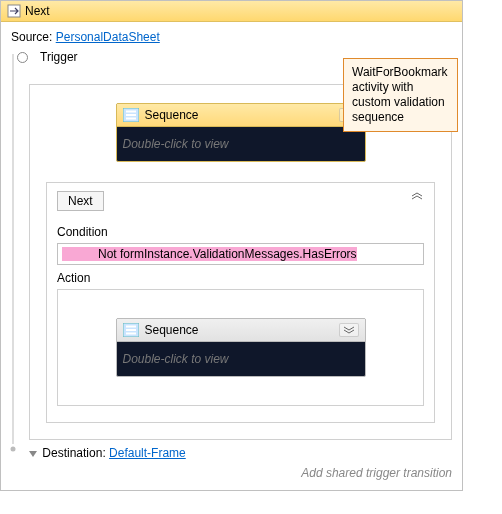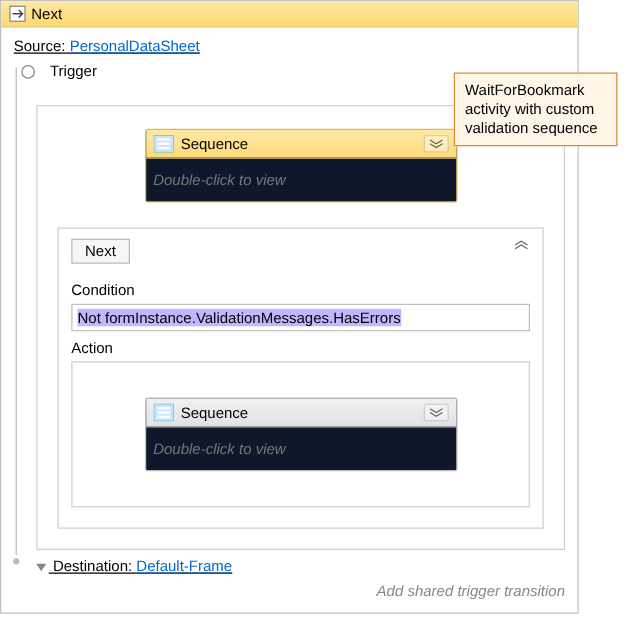--- a/index.html
+++ b/index.html
@@ -31,21 +31,20 @@
     width: 14px; height: 14px;
     display: flex; align-items: center; justify-content: center;
   }
   .title-text { font-size: 12px; }
   .body {
     padding: 6px 10px 10px 10px;
   }
   .source-row, .dest-row {
     font-size: 12px;
     margin: 2px 0 6px 0;
-    text-decoration: underline;
   }
   .link { color: #0066cc; text-decoration: underline; cursor: pointer; }
   .radio-row {
     display: flex; align-items: center; gap: 12px;
     margin: 2px 0 20px 6px;
   }
   .radio {
     width: 11px; height: 11px;
     border: 1px solid #888; border-radius: 50%;
     background: #fff;
@@ -122,21 +121,21 @@
     display: flex; align-items: center; justify-content: center;
   }
   .label { font-size: 12px; margin: 6px 0 4px 0; }
   .cond-input {
     width: 100%;
     border: 1px solid #c0c0c0;
     padding: 3px 4px;
     font-size: 12px;
     background: #fff;
   }
-  .hl { background: #c4b5fd; }
+  .hl { background: #f9a8d4; padding-left: 36px; }
   .action-box {
     border: 1px solid #d0d0d0;
     padding: 20px 12px 24px 12px;
     margin-top: 4px;
   }
   .add-trigger {
     color: #888;
     font-style: italic;
     font-size: 12px;
     margin: 6px 0 0 18px;
@@ -148,22 +147,22 @@
     width: 0; height: 0;
     border-left: 4px solid transparent;
     border-right: 4px solid transparent;
     border-top: 6px solid #888;
     vertical-align: middle;
     margin-right: 2px;
   }
   
   .callout {
     position: absolute;
-    left: 363px; top: 58px;
-    width: 131px;
+    left: 343px; top: 58px;
+    width: 115px;
     border: 1.5px solid #e08a2c;
     background: #fff6e8;
     padding: 6px 8px;
     font-size: 12px;
     line-height: 1.25;
   }
 </style>
 </head>
 <body>
 

